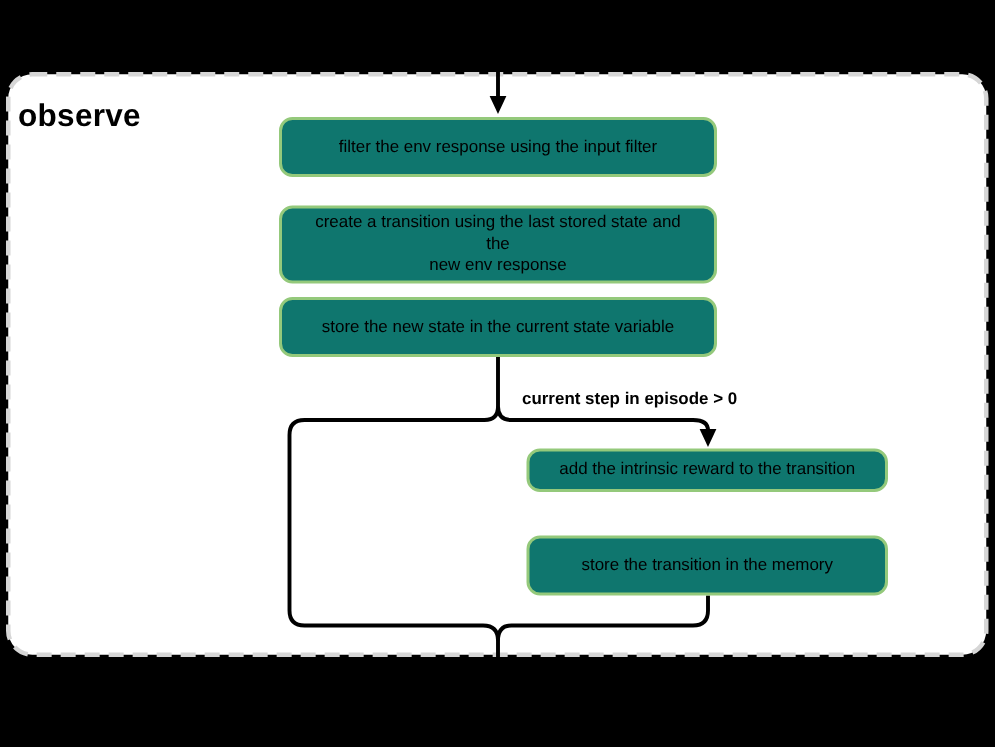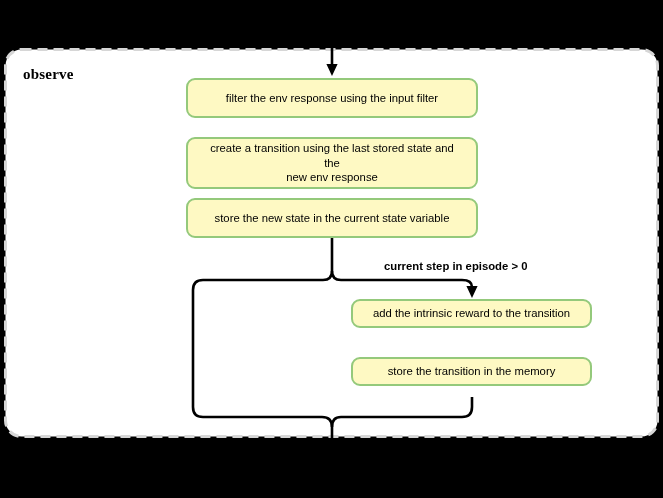--- a/index.html
+++ b/index.html
@@ -16,58 +16,56 @@
   }
   svg.diagram-layer {
     position: absolute;
     left: 0;
     top: 0;
     width: 663px;
     height: 498px;
   }
   .diagram-title {
     position: absolute;
-    left: 23px;
+    left: 12px;
     top: 66px;
-    font-size: 15px;
+    font-size: 21px;
     font-weight: bold;
     color: #000000;
     letter-spacing: 0.2px;
-    font-family: Liberation Serif, serif;
   }
   .node {
     position: absolute;
     box-sizing: border-box;
-    background: #fef9c3;
+    background: #0f766e;
     border: 2.5px solid #94c97b;
     border-radius: 9px;
     display: flex;
     align-items: center;
     justify-content: center;
     text-align: center;
     font-size: 11.3px;
     line-height: 1.28;
     color: #000000;
     padding: 2px 15px;
     white-space: pre-line;
   }
   .node-filter        { left: 186px; top: 78px;  width: 292px; height: 40px; }
   .node-create        { left: 186px; top: 137px; width: 292px; height: 52px; }
   .node-store-state   { left: 186px; top: 198px; width: 292px; height: 40px; }
   .node-add-reward    { left: 351px; top: 299px; width: 241px; height: 29px; }
-  .node-store-trans   { left: 351px; top: 357px; width: 241px; height: 29px; }
+  .node-store-trans   { left: 351px; top: 357px; width: 241px; height: 40px; }
   .condition-label {
     position: absolute;
     left: 348px;
     top: 260px;
     font-size: 11.3px;
     font-weight: bold;
     color: #000000;
     white-space: nowrap;
-    margin-left: 36px;
   }
 </style>
 </head>
 <body>
 
 <svg class="diagram-layer" viewBox="0 0 663 498" xmlns="http://www.w3.org/2000/svg">
 
   <rect x="5.5" y="49.5" width="652" height="387" rx="16" ry="16" fill="#ffffff" stroke="#d6d6d6" stroke-width="3" stroke-dasharray="10 6"></rect>
 
   <path d="M 332 40 L 332 65" fill="none" stroke="#000000" stroke-width="2.6"></path>

